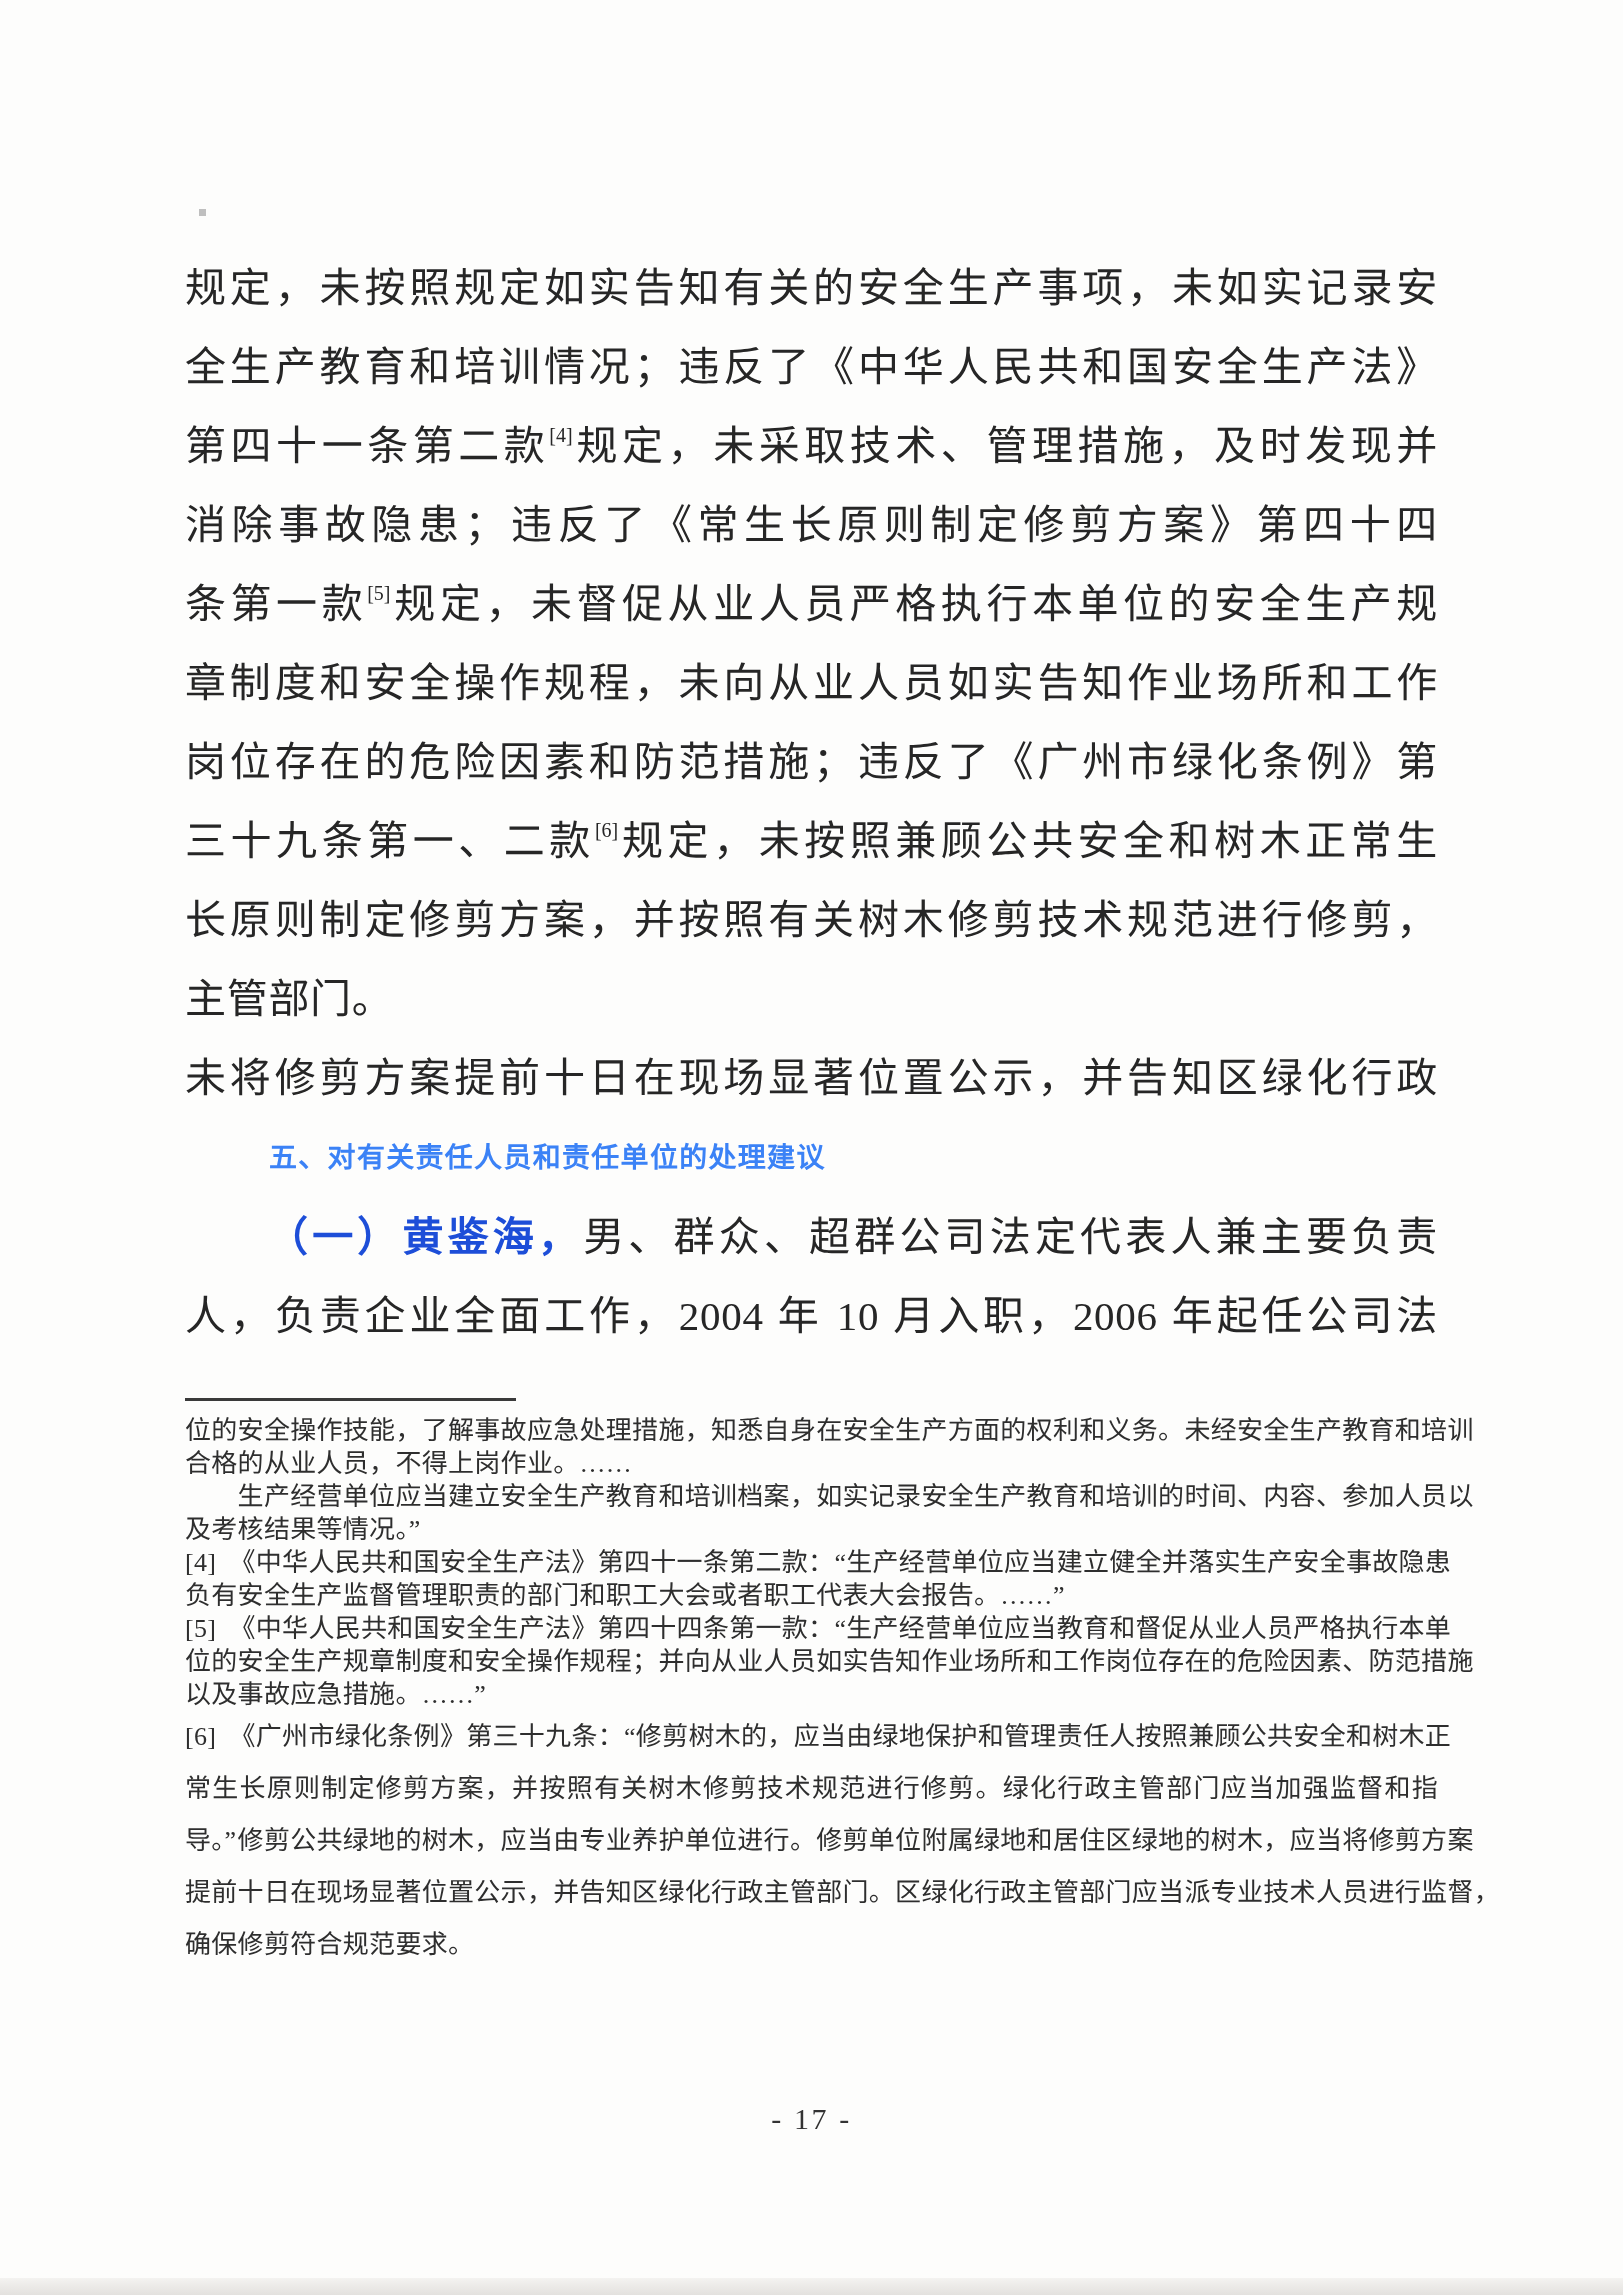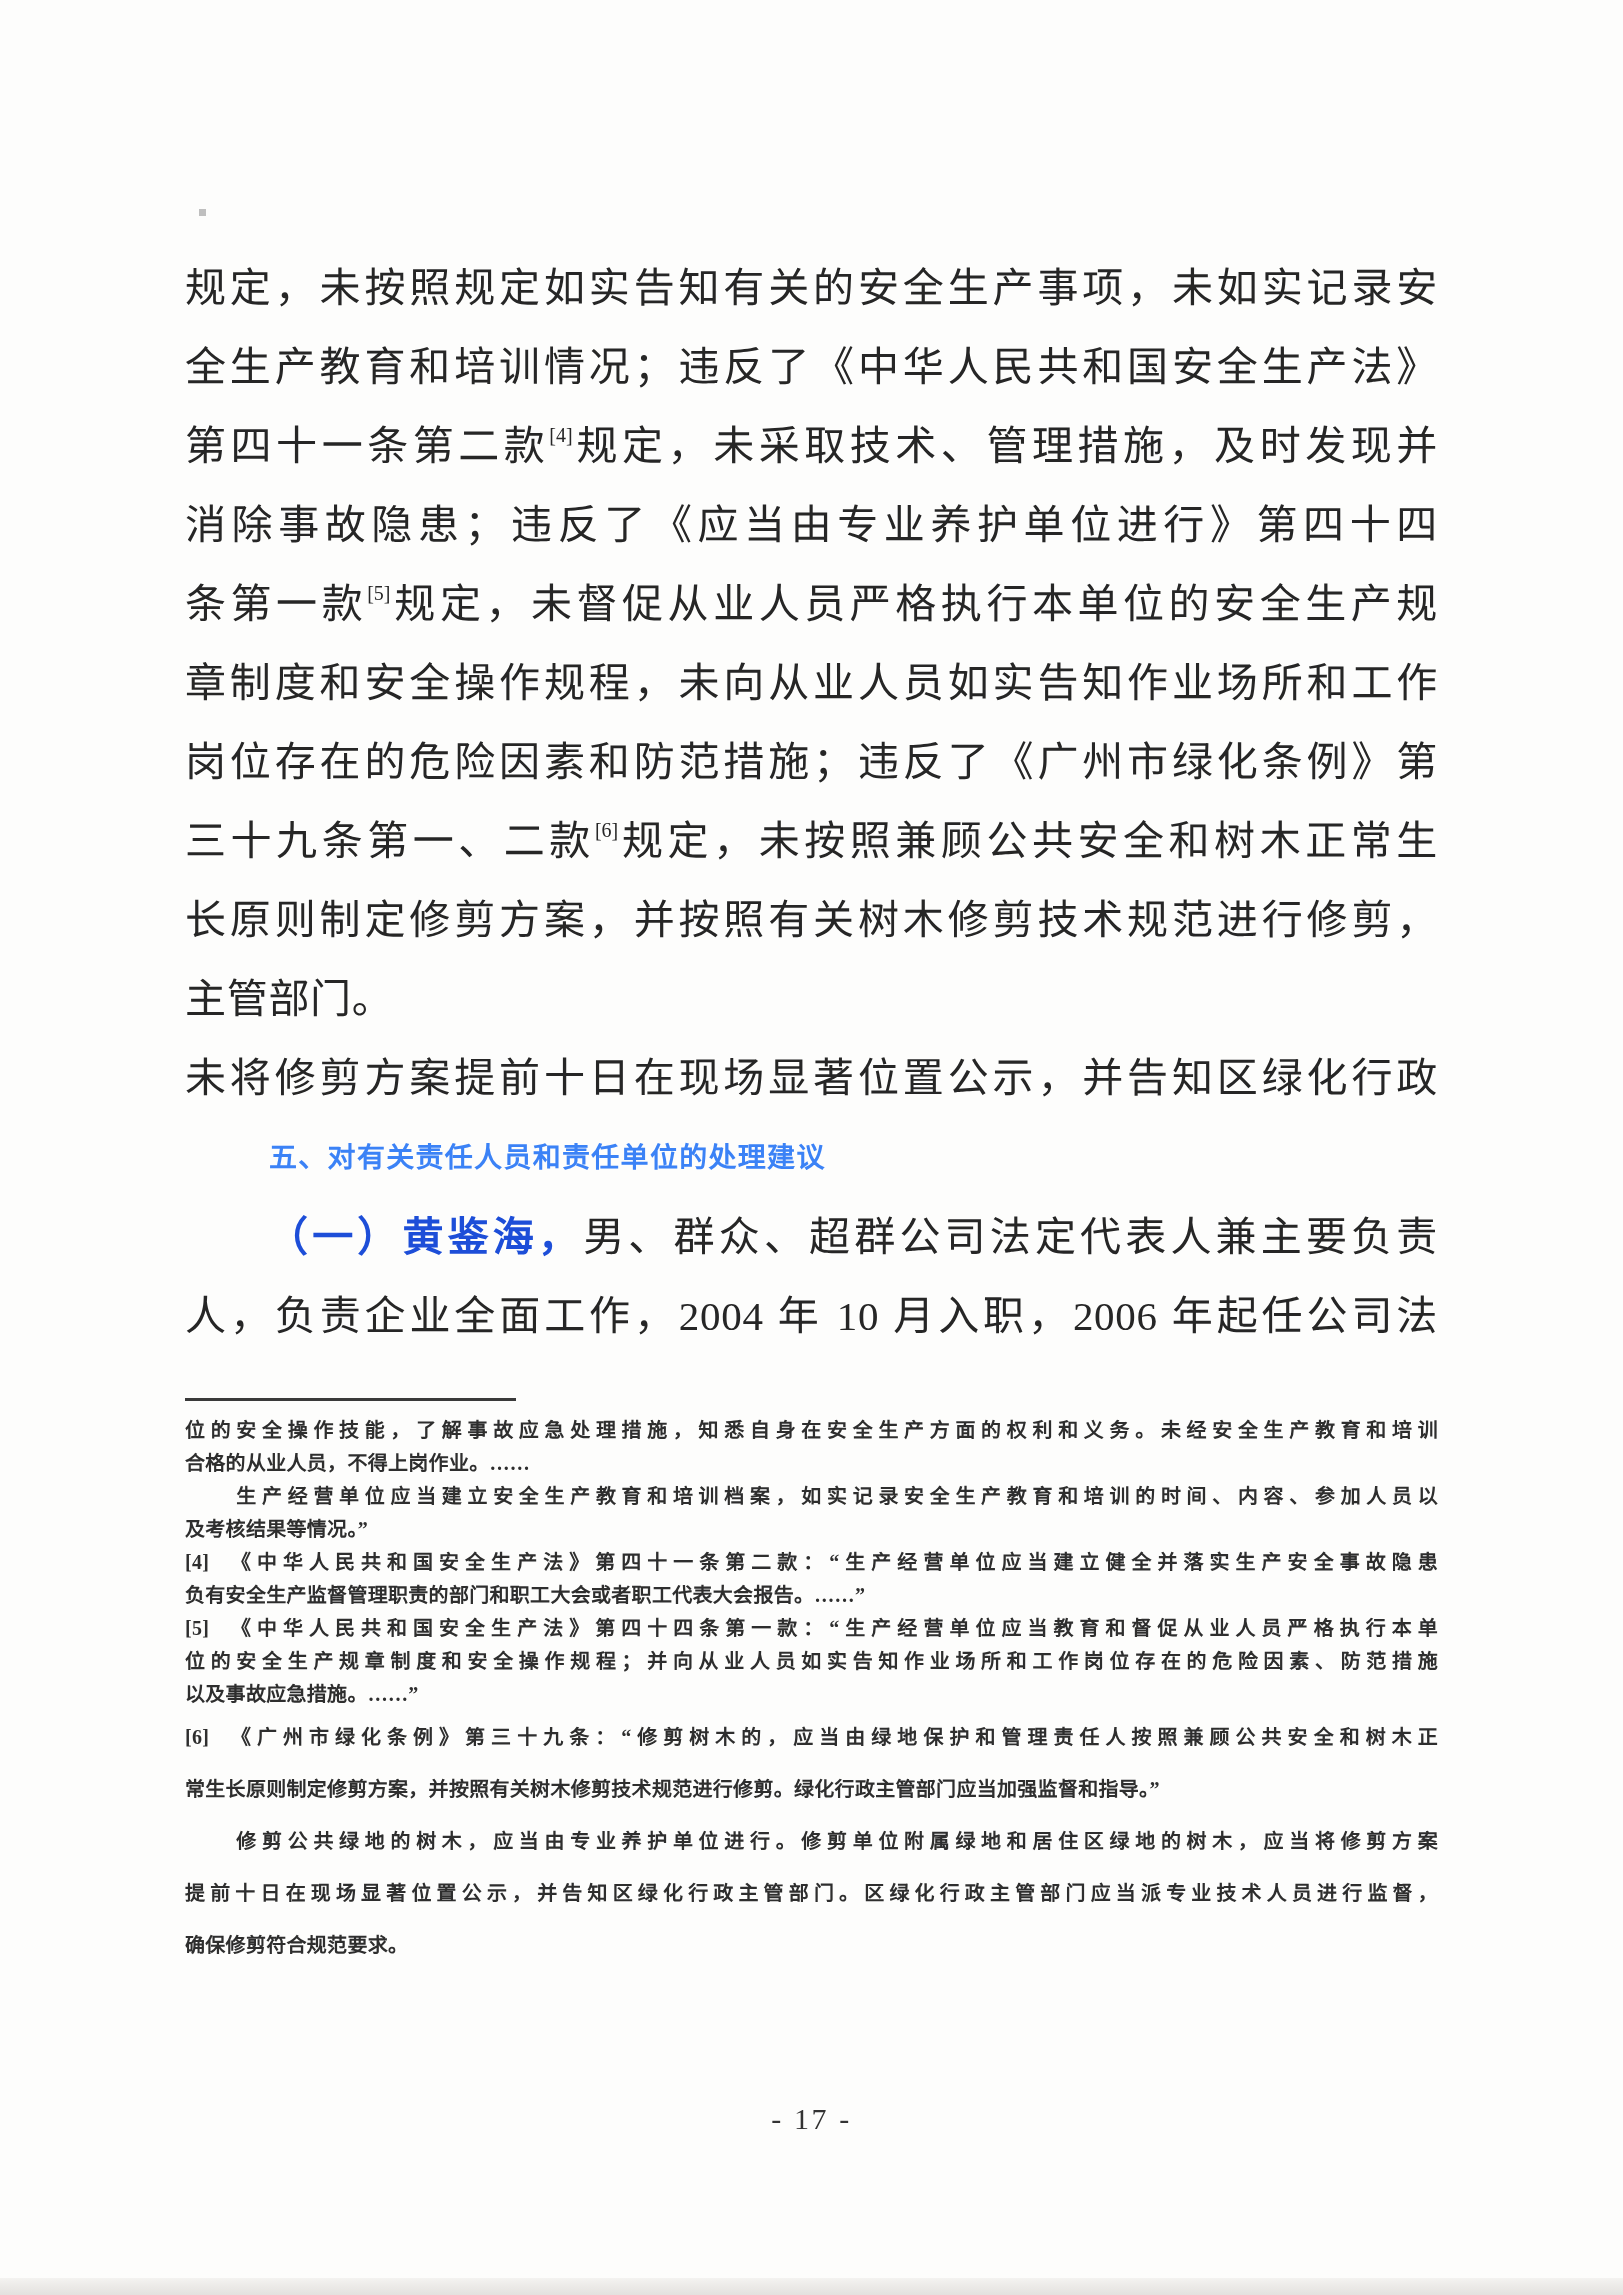--- a/index.html
+++ b/index.html
@@ -61,26 +61,25 @@
     background: #3a3a3a;
   }
   .footnotes {
     position: absolute;
     left: 185px;
     top: 1414px;
     width: 1253px;
     color: #2e2e2e;
   }
   .fa, .fb {
-    font-size: 20px;
+    font-size: 26px;
     text-align: justify;
     text-align-last: justify;
     white-space: nowrap;
     letter-spacing: 0.3px;
-    font-weight: bold;
   }
   .fa { height: 33px; line-height: 33px; }
   .fb { height: 52px; line-height: 52px; }
   .fa.end, .fb.end { text-align-last: left; white-space: normal; }
   
   .page-number {
     position: absolute;
     left: 0;
     top: 2102px;
     width: 100%;
@@ -111,21 +110,21 @@
 <body>
 
 <div class="page">
 
   <div class="speck"></div>
 
   <main class="body-text">
     <div class="bline">规定，未按照规定如实告知有关的安全生产事项，未如实记录安</div>
     <div class="bline">全生产教育和培训情况；违反了《中华人民共和国安全生产法》</div>
     <div class="bline"><span>第四十一条第二款</span><sup>[4]</sup><span>规定，未采取技术、管理措施，及时发现并</span></div>
-    <div class="bline">消除事故隐患；违反了《应当由专业养护单位进行》第四十四</div>
+    <div class="bline">消除事故隐患；违反了《常生长原则制定修剪方案》第四十四</div>
     <div class="bline"><span>条第一款</span><sup>[5]</sup><span>规定，未督促从业人员严格执行本单位的安全生产规</span></div>
     <div class="bline">章制度和安全操作规程，未向从业人员如实告知作业场所和工作</div>
     <div class="bline">岗位存在的危险因素和防范措施；违反了《广州市绿化条例》第</div>
     <div class="bline"><span>三十九条第一、二款</span><sup>[6]</sup><span>规定，未按照兼顾公共安全和树木正常生</span></div>
     <div class="bline">长原则制定修剪方案，并按照有关树木修剪技术规范进行修剪，</div>
     <div class="bline end">主管部门。</div>
     <div class="bline">未将修剪方案提前十日在现场显著位置公示，并告知区绿化行政</div>
 
     <div class="hline">五、对有关责任人员和责任单位的处理建议</div>
 

